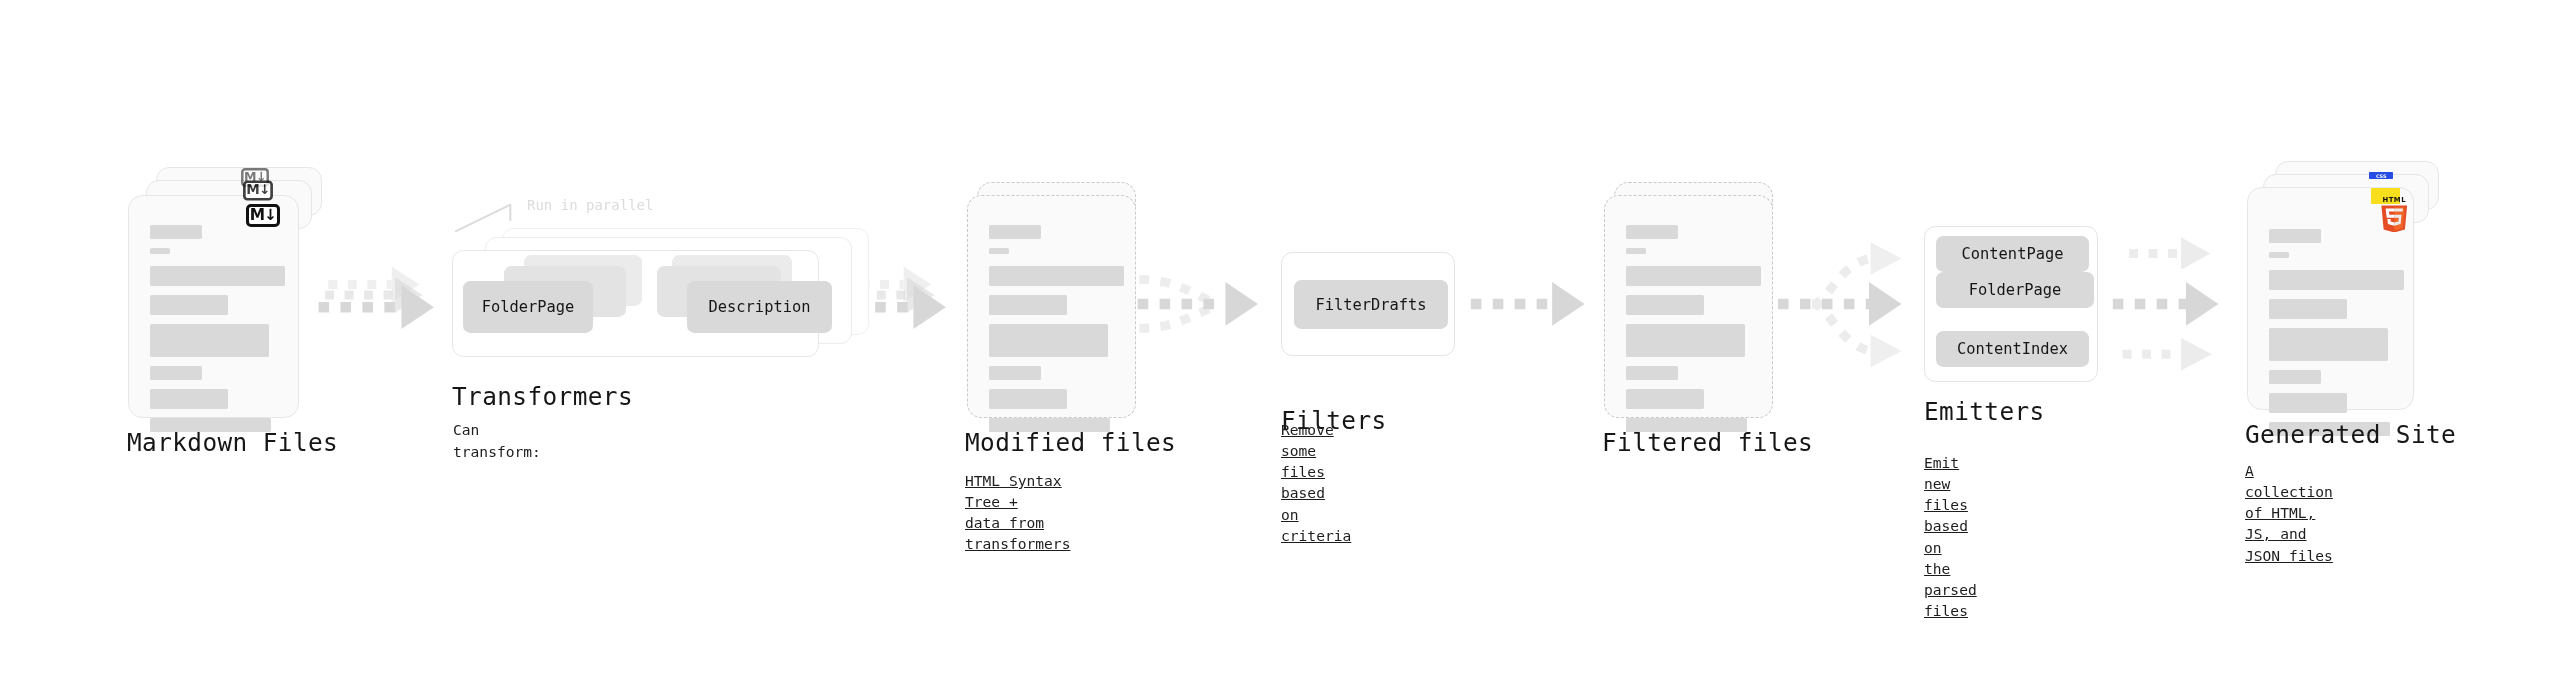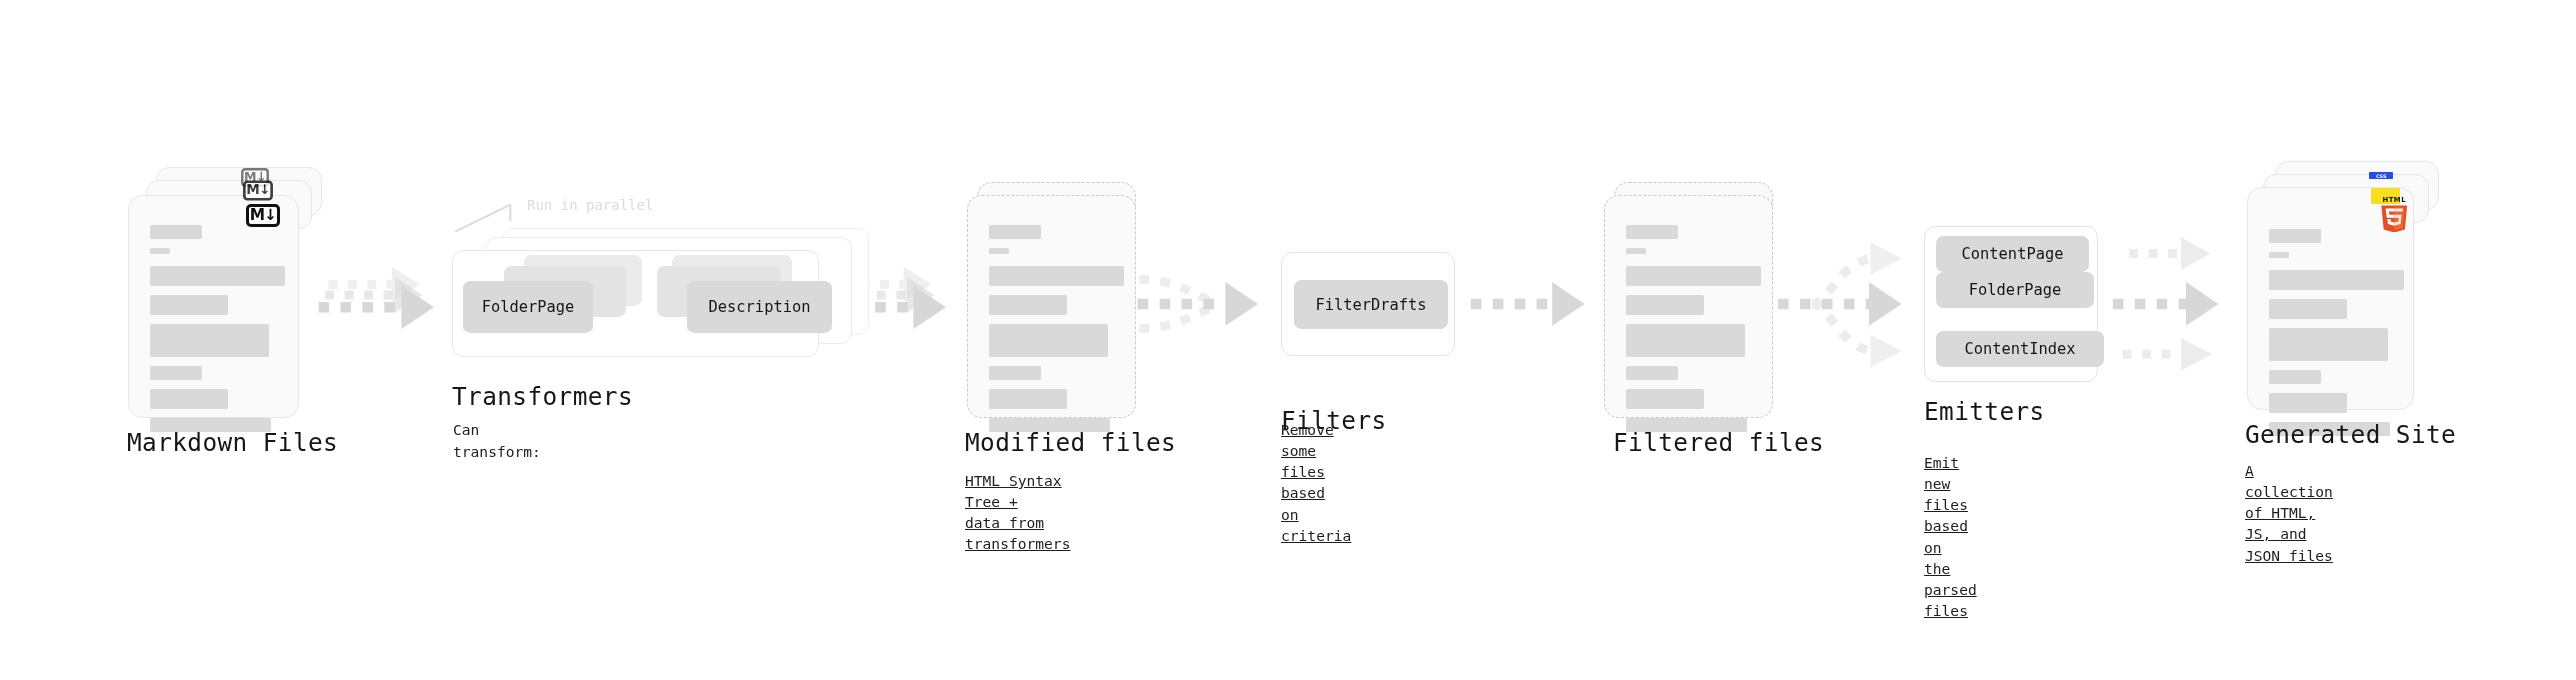--- a/index.html
+++ b/index.html
@@ -279,28 +279,28 @@
         <div class="bar" style="width:52px;height:14px;"></div>
         <div class="bar" style="width:19.5px;height:5.7px;margin-bottom:12.2px;"></div>
         <div class="bar" style="width:135px;height:20.3px;"></div>
         <div class="bar" style="width:78px;height:20.3px;"></div>
         <div class="bar" style="width:119px;height:32.5px;"></div>
         <div class="bar" style="width:52px;height:14px;"></div>
         <div class="bar" style="width:78px;height:20.3px;"></div>
         <div class="bar" style="width:121px;height:14px;"></div>
       </div>
     </div>
-    <div class="title" style="left:1602px;top:428px;margin-left:11px;">Filtered files</div>
+    <div class="title" style="left:1602px;top:428px;">Filtered files</div>
   </div>
 
   <div class="node">
     <div class="boxframe" style="left:1924px;top:226px;width:174px;height:156px;"></div>
     <div class="pill" style="left:1936px;top:236px;width:153px;height:36px;">ContentPage</div>
     <div class="pill" style="left:1936px;top:272px;width:158px;height:36px;">FolderPage</div>
-    <div class="pill" style="left:1936px;top:331px;width:168px;height:36px;">ContentIndex</div>
+    <div class="pill" style="left:1936px;top:331px;width:153px;height:36px;">ContentIndex</div>
     <div class="title" style="left:1924px;top:397px;">Emitters</div>
     <div class="desc" style="left:1924px;top:452px;">Emit new files based on
 the parsed files</div>
   </div>
 
   <div class="node">
     <div class="doc" style="left:2275px;top:161px;width:164px;height:49px;border-radius:13px;"></div>
     <div class="doc" style="left:2263px;top:174px;width:166px;height:49px;border-radius:13px;"></div>
 
     <div class="doc" style="left:2247px;top:187px;width:167px;height:223px;">

